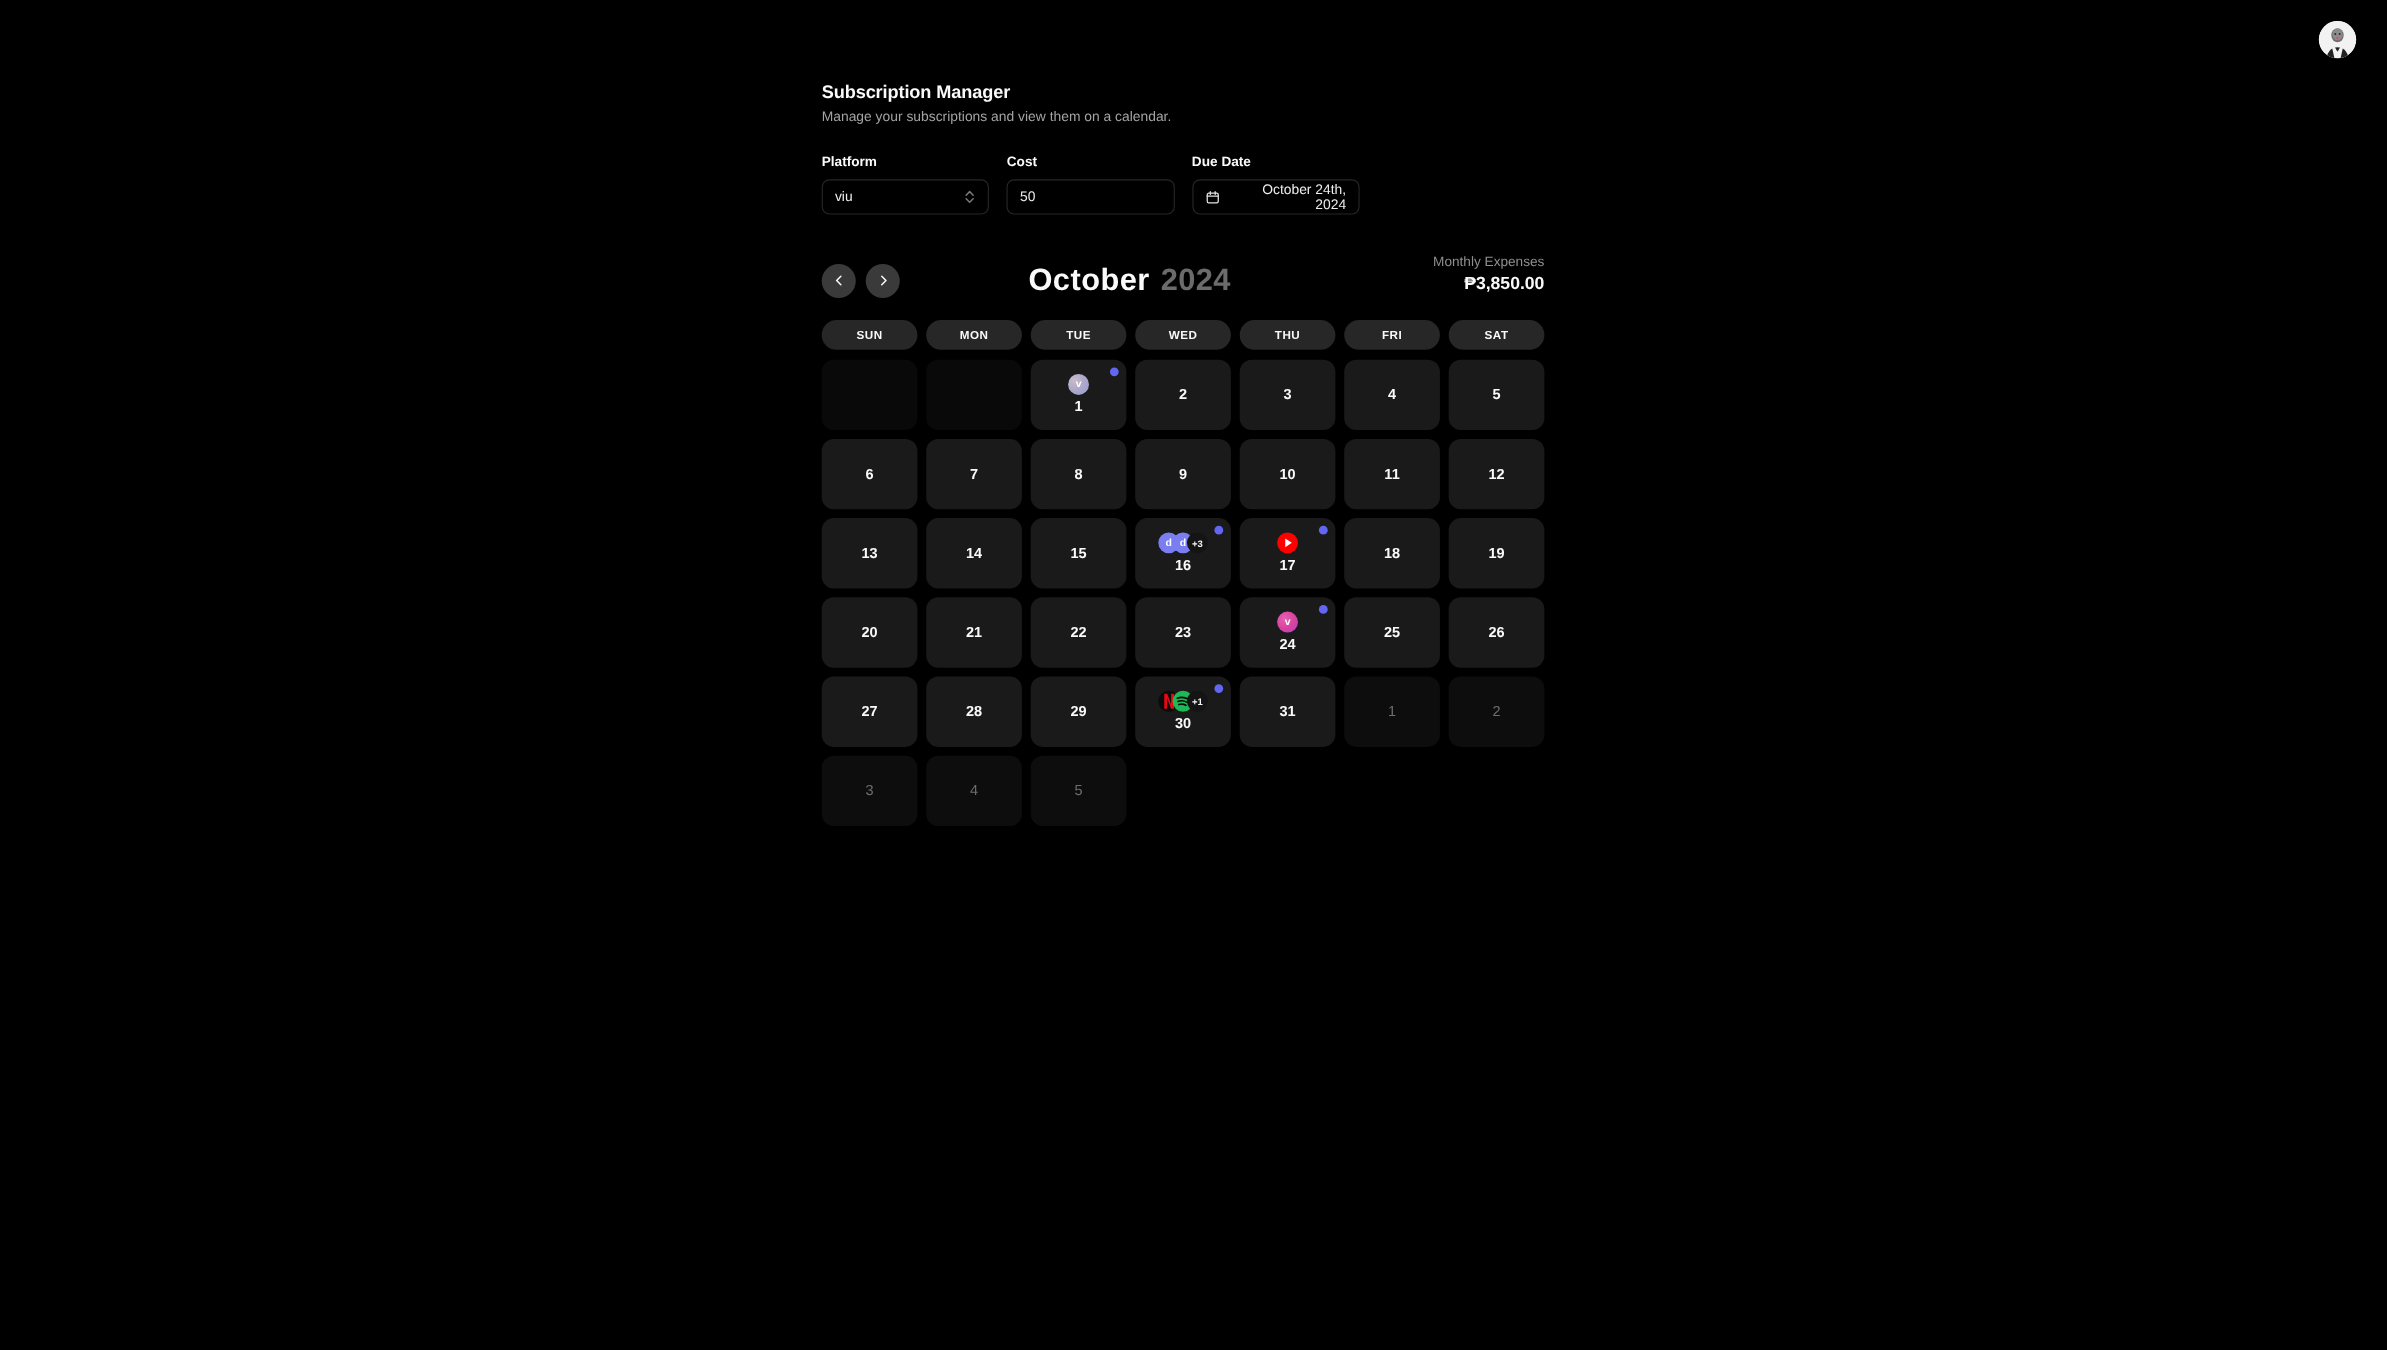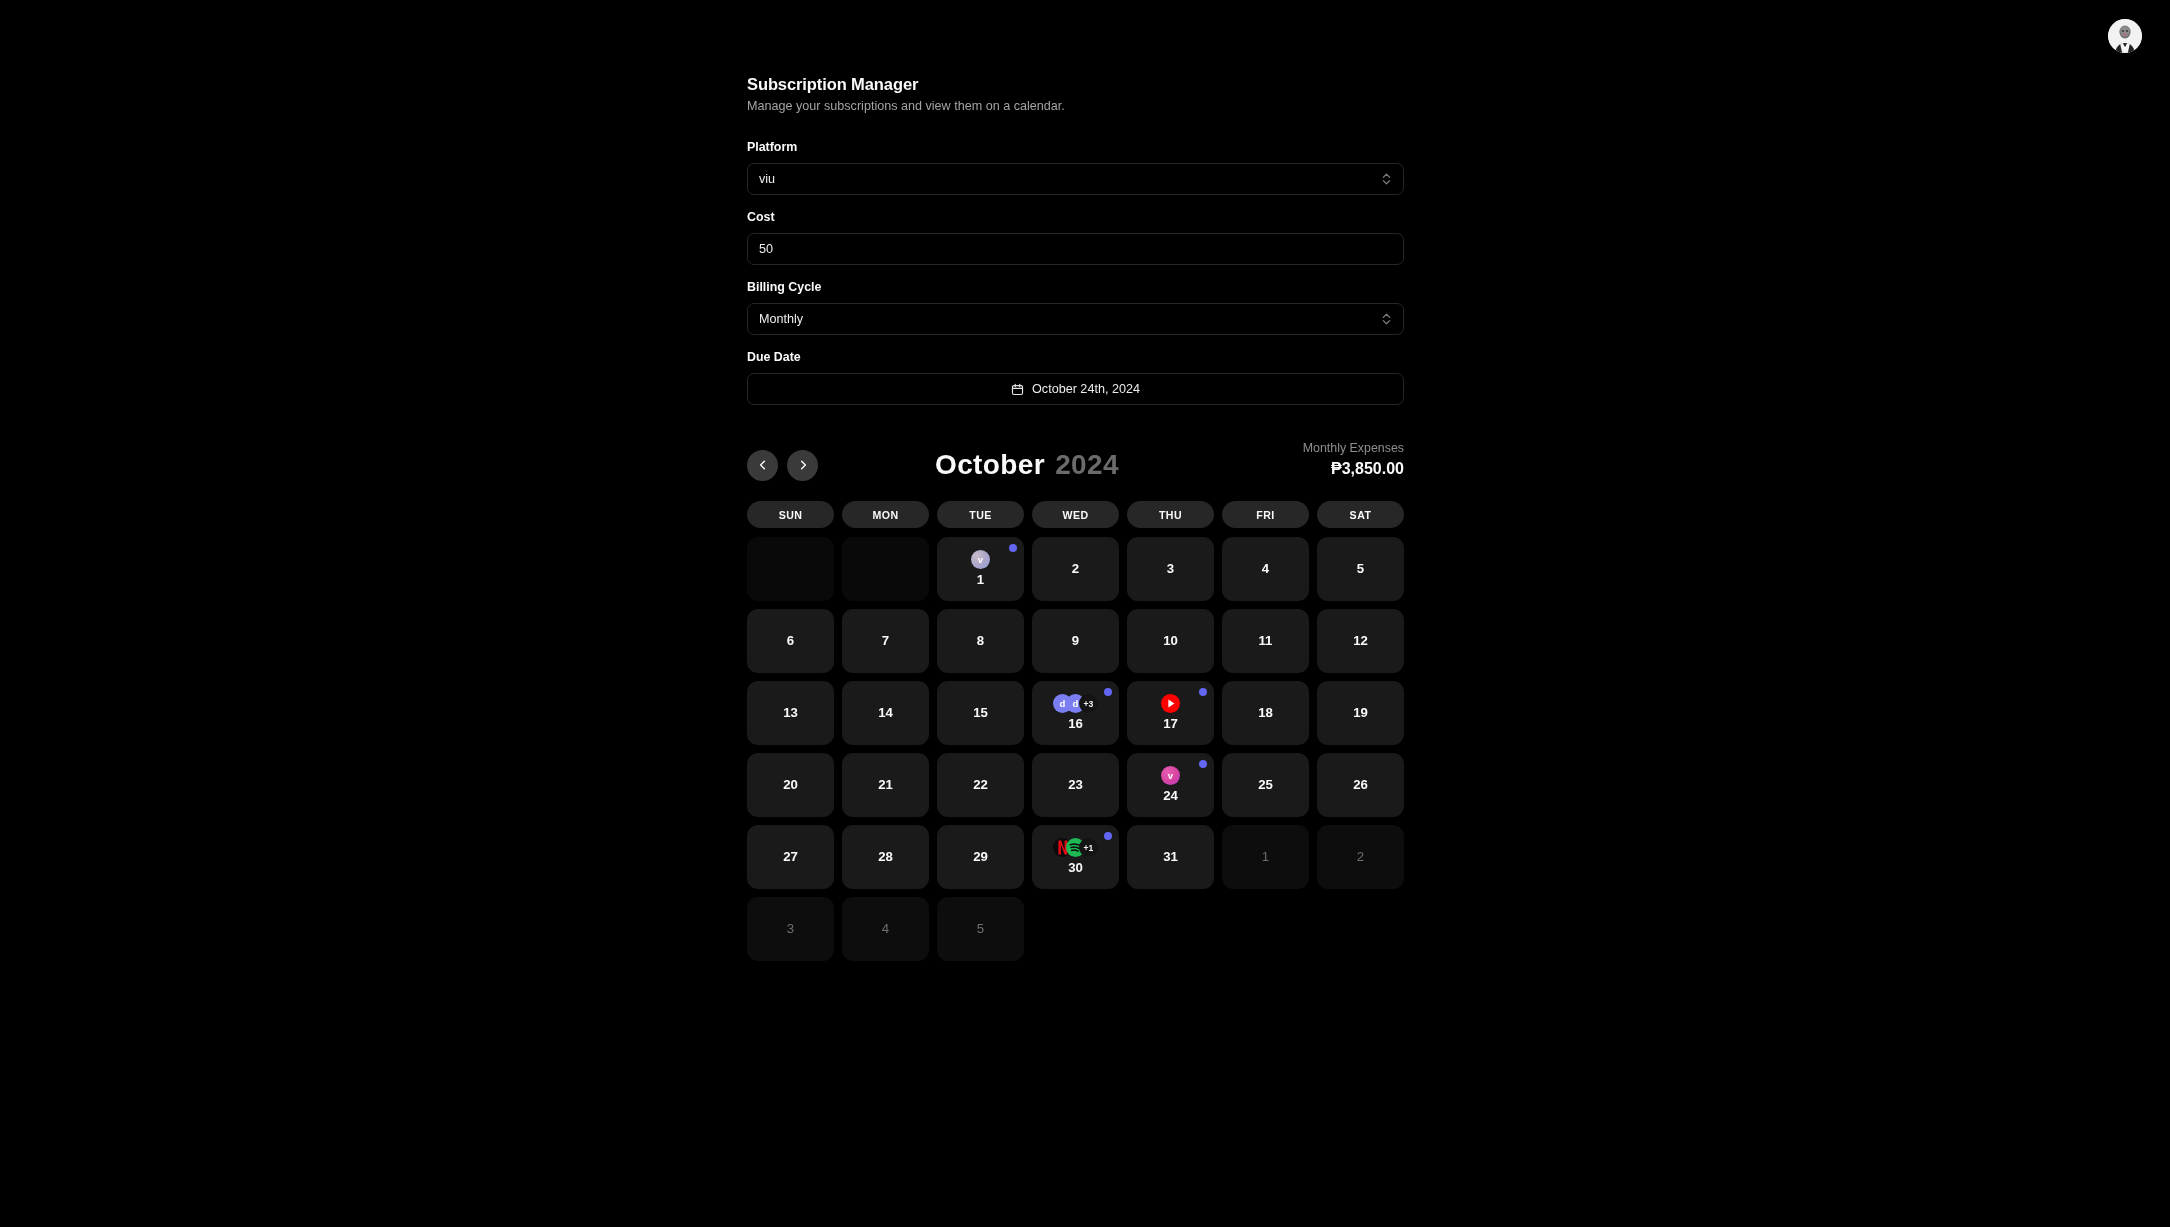--- a/index.html
+++ b/index.html
@@ -55,21 +55,21 @@
     font-size: 12.6px;
     color: #a3a3a3;
     margin-top: 3px;
     line-height: 17px;
   }
 
   
   .form-grid {
     margin-top: 24px;
     display: grid;
-    grid-template-columns: 1fr;
+    grid-template-columns: 1fr 1fr 1fr 1fr;
     column-gap: 16px;
     row-gap: 14px;
   }
   .field { display: flex; flex-direction: column; }
   .field-label {
     font-size: 12.4px;
     font-weight: bold;
     color: #fafafa;
     margin-bottom: 8px;
     line-height: 16px;
@@ -308,30 +308,20 @@
         </div>
       </div>
 
       <div class="field">
         <div class="field-label">Cost</div>
         <div class="control">
           <span>50</span>
         </div>
       </div>
 
-      <div class="field">
-        <div class="field-label">Billing Cycle</div>
-        <div class="control select">
-          <span>Monthly</span>
-          <svg class="chev-updown" viewBox="0 0 11 14" fill="none" stroke="#d4d4d4" stroke-width="1.3" stroke-linecap="round" stroke-linejoin="round">
-            <path d="M2.3 5.4 5.5 2.2l3.2 3.2"></path>
-              <path d="M2.3 8.6 5.5 11.8l3.2-3.2"></path>
-          </svg>
-        </div>
-      </div>
 
       <div class="field">
         <div class="field-label">Due Date</div>
         <div class="control date">
           <svg class="cal-icon" viewBox="0 0 14 14" fill="none" stroke="#f0f0f0" stroke-width="1.25" stroke-linecap="round" stroke-linejoin="round">
             <rect x="1.6" y="2.8" width="10.8" height="9.6" rx="1.6"></rect>
             <path d="M1.6 5.8h10.8M4.6 1.4v2.6M9.4 1.4v2.6"></path>
           </svg>
           <span>October 24th, 2024</span>
         </div>

